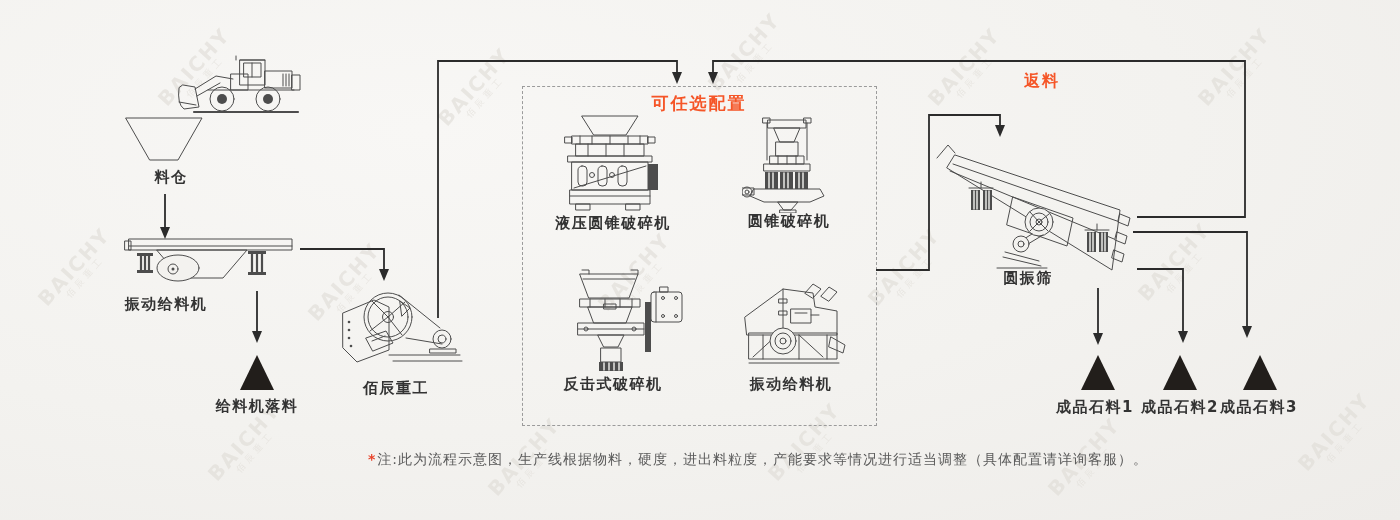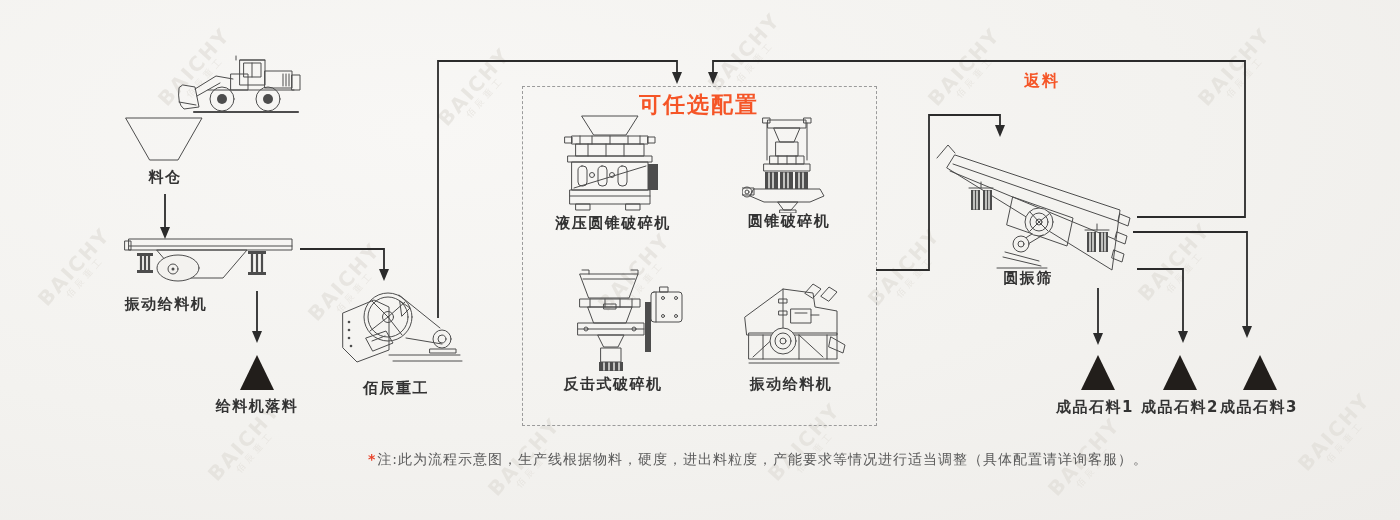--- a/index.html
+++ b/index.html
@@ -8,21 +8,21 @@
     background:radial-gradient(ellipse at 30% 25%, #f8f7f5 0%, #f3f2ef 55%, #eeece9 100%);
     font-family:"DejaVu Sans","Liberation Sans",sans-serif;
   }
   
   .wm{position:absolute;transform:rotate(-48deg);color:#dfdcd6;opacity:.6;text-align:center;pointer-events:none;user-select:none;}
   .wm-main{display:block;font-weight:700;font-size:20px;letter-spacing:2px;line-height:20px;}
   .wm-sub{display:block;font-size:9px;letter-spacing:4px;line-height:11px;}
   
   .lbl{position:absolute;transform:translateX(-50%);font-size:15px;font-weight:600;color:#333;
        white-space:nowrap;letter-spacing:1.5px;line-height:18px;}
-  .lbl-accent{color:#f55527;font-weight:700;font-size:22px;letter-spacing:2px;}
+  .lbl-accent{color:#f55527;font-weight:700;font-size:17px;letter-spacing:2px;font-family:Liberation Mono, monospace;}
   .lbl-return{color:#f55527;font-weight:700;font-size:16px;letter-spacing:2px;}
   
   .optional-box{position:absolute;left:522px;top:86px;width:353px;height:338px;
        border:1.5px dashed #9b9b9b;background:transparent;}
   
   .flow{position:absolute;left:0;top:0;}
   .flow path{stroke:#2b2b2b;stroke-width:1.8;fill:none;}
   .flow .head{fill:#2b2b2b;stroke:none;}
   .flow .tri{fill:#221e1b;stroke:none;}
   
@@ -307,21 +307,21 @@
       <path class="bgl" d="M41,51 V69 M44,51 V69"></path>
     <rect x="50" y="50" width="9" height="20" class="fdark"></rect>
       <path class="bgl" d="M53,51 V69 M56,51 V69"></path>
     <path d="M164,84 V90 M152,90 H176"></path>
     <rect x="154" y="92" width="9" height="20" class="fdark"></rect>
       <path class="bgl" d="M157,93 V111 M160,93 V111"></path>
     <rect x="166" y="92" width="9" height="20" class="fdark"></rect>
       <path class="bgl" d="M169,93 V111 M172,93 V111"></path>
   </svg>
 
-  <div class="lbl" style="left:165px;top:168px">料仓</div>
+  <div class="lbl" style="left:171px;top:168px">料仓</div>
   <div class="lbl" style="left:166px;top:295px">振动给料机</div>
   <div class="lbl" style="left:257px;top:397px">给料机落料</div>
   <div class="lbl" style="left:396px;top:379px">佰辰重工</div>
   <div class="lbl" style="left:613px;top:214px">液压圆锥破碎机</div>
   <div class="lbl" style="left:789px;top:212px">圆锥破碎机</div>
   <div class="lbl" style="left:613px;top:375px">反击式破碎机</div>
   <div class="lbl" style="left:791px;top:375px">振动给料机</div>
   <div class="lbl" style="left:1028px;top:269px">圆振筛</div>
   <div class="lbl" style="left:1095px;top:398px">成品石料1</div>
   <div class="lbl" style="left:1180px;top:398px">成品石料2</div>

